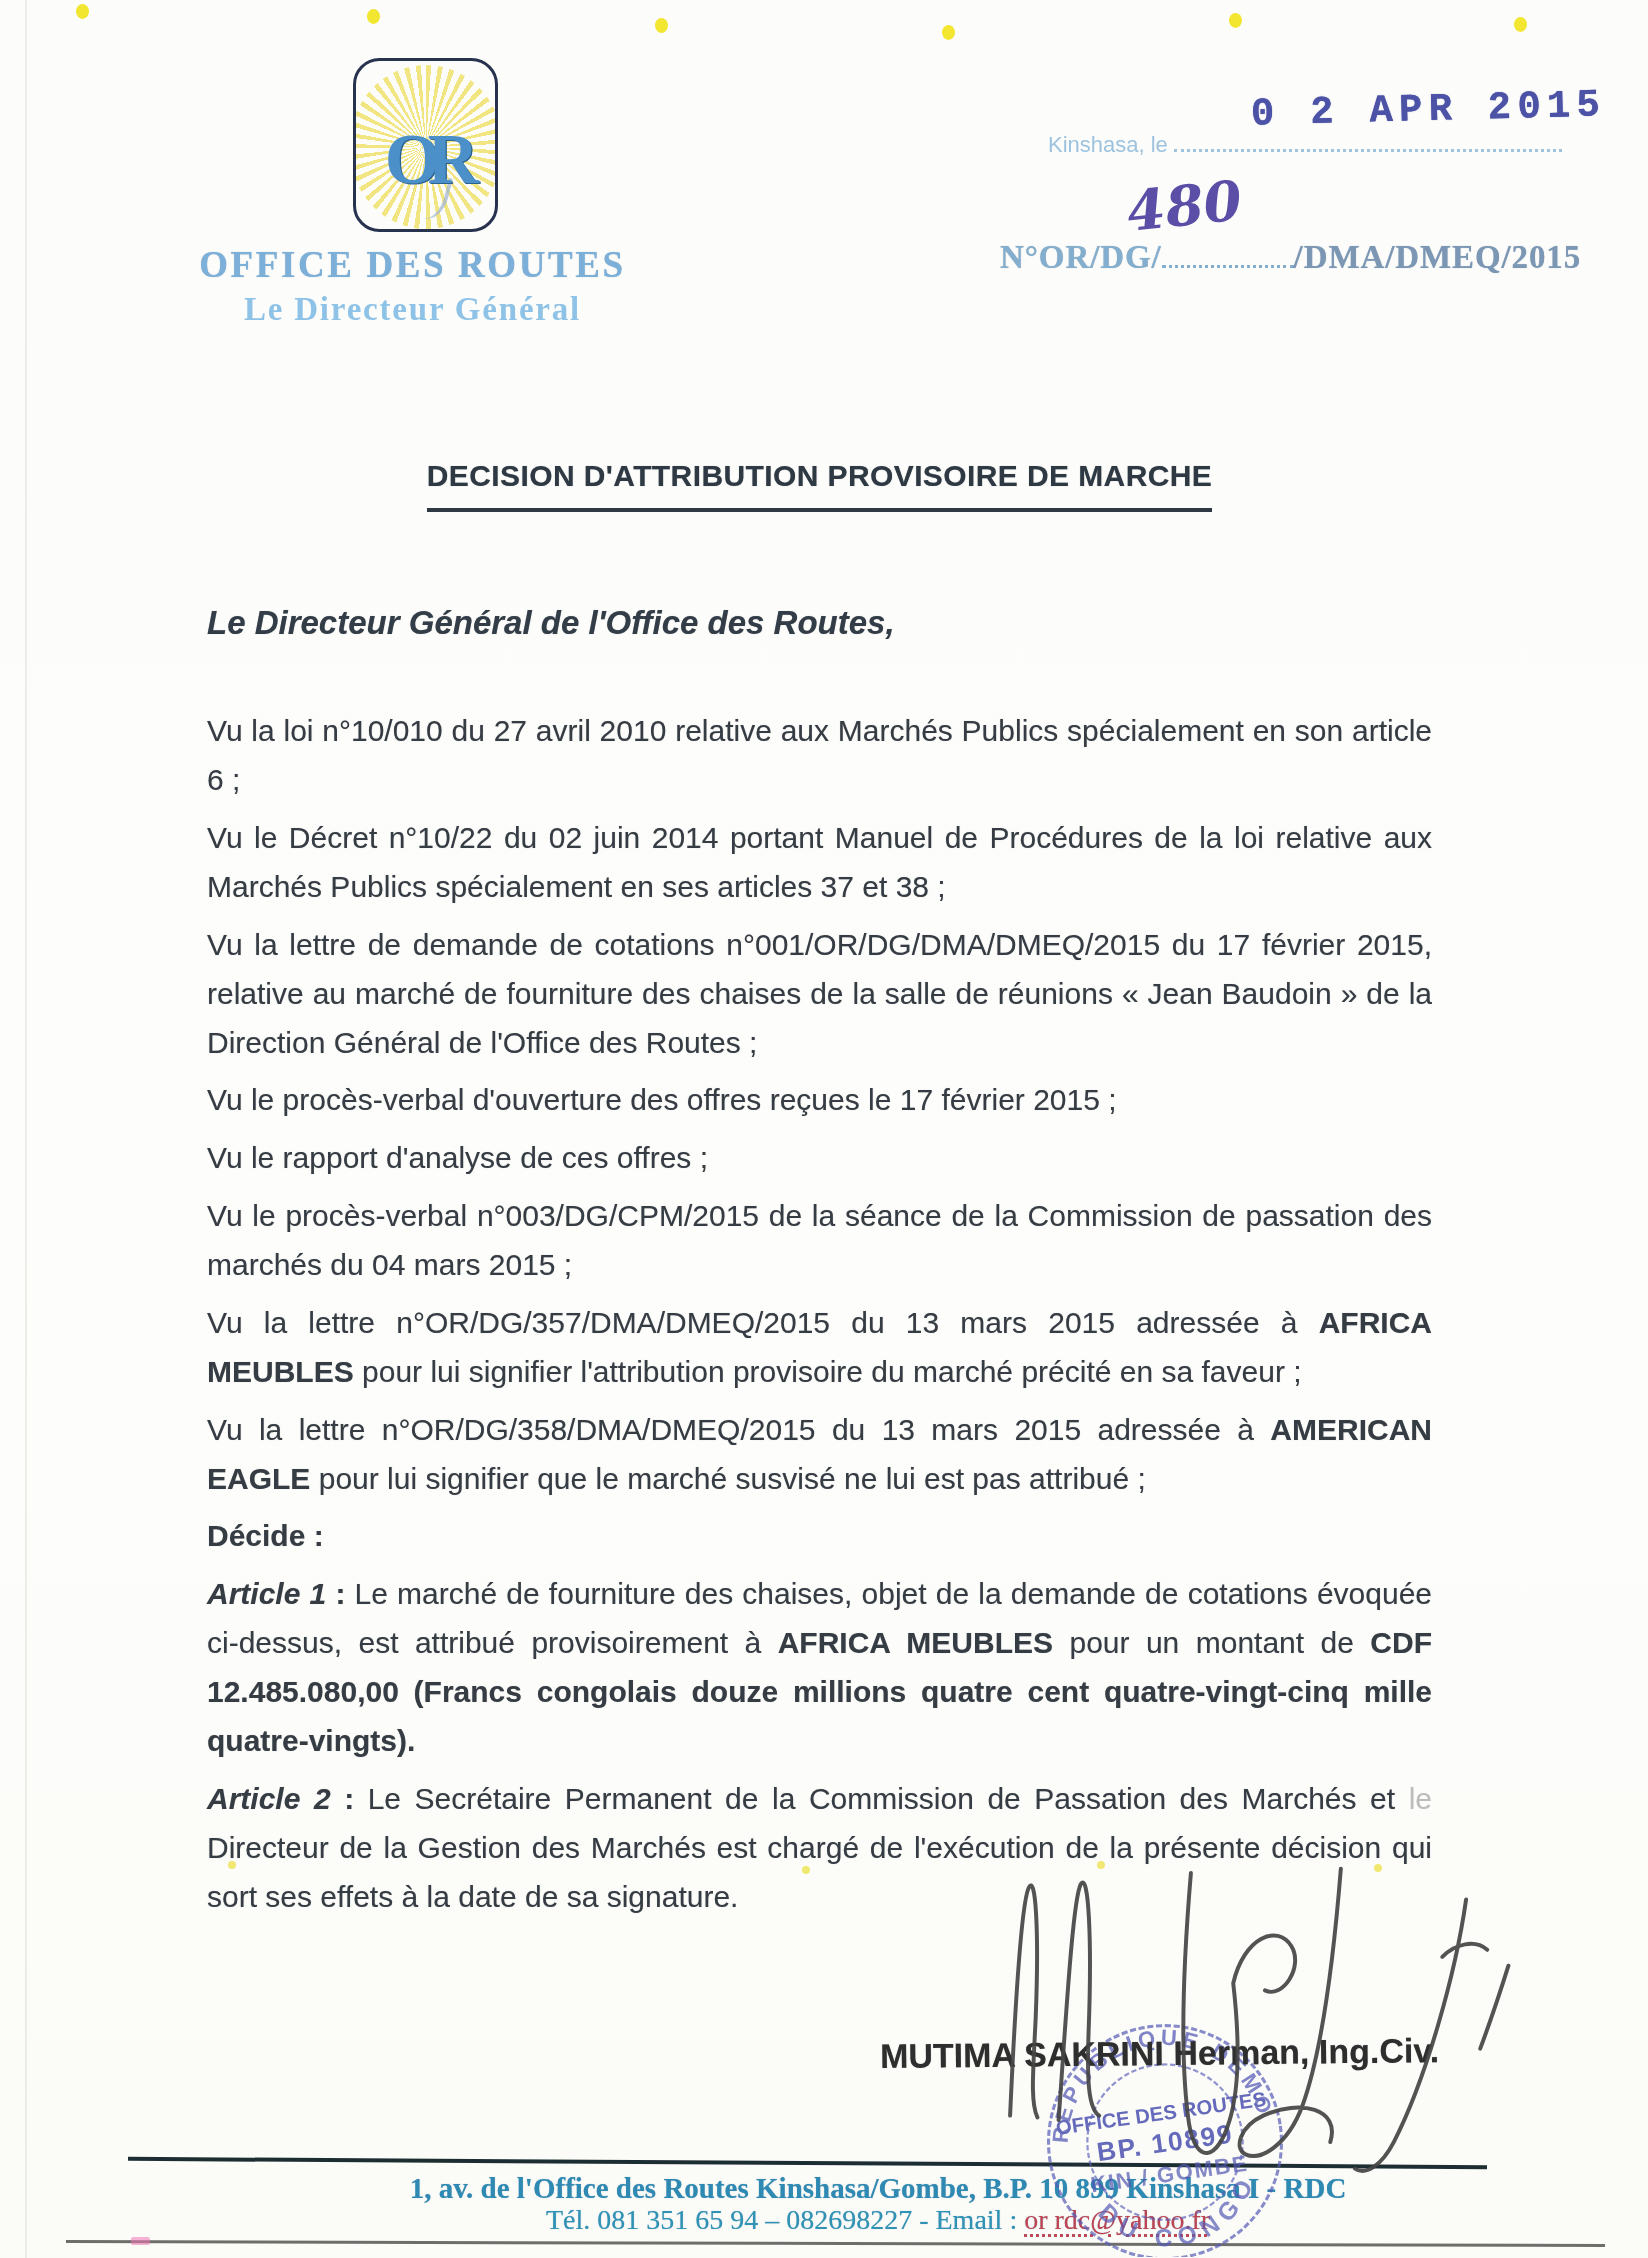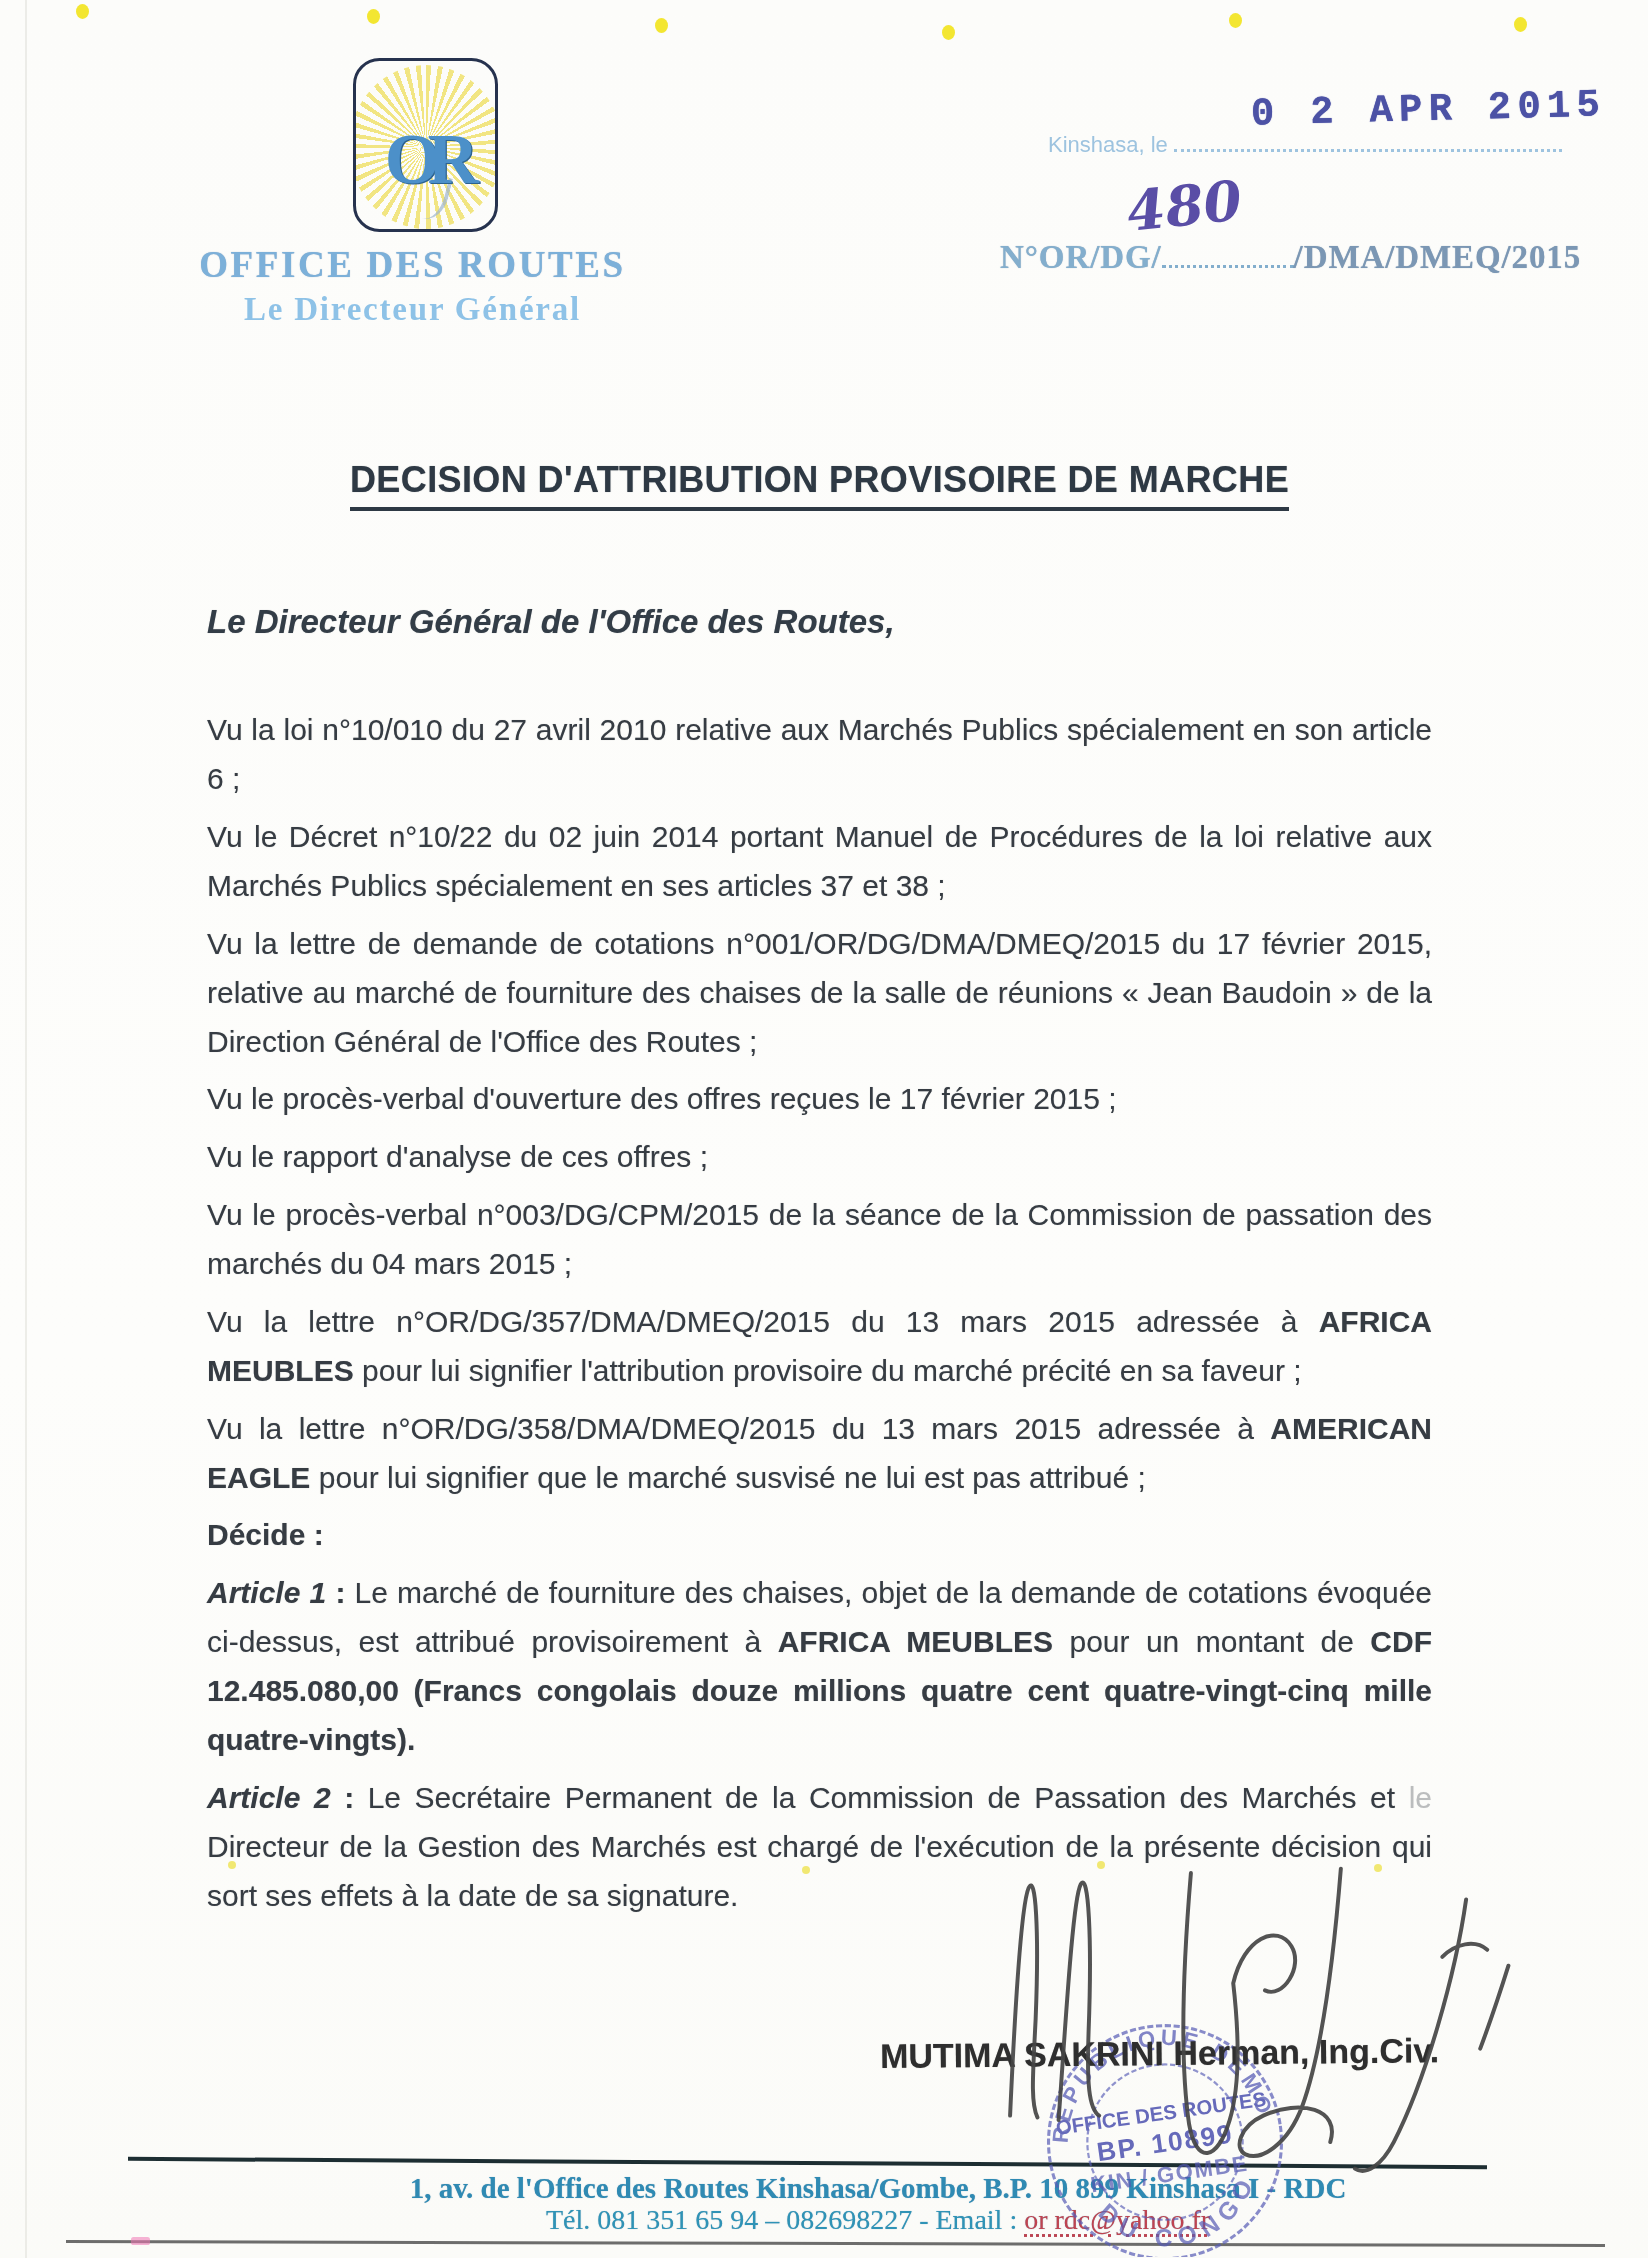--- a/index.html
+++ b/index.html
@@ -39,22 +39,22 @@
     text-shadow:0 0 0.9px #4c52a5;}
   #ref-line{position:absolute;left:1000px;top:239px;font-family:"Liberation Serif",serif;
     font-weight:700;font-size:33px;color:#83aecd;letter-spacing:0.9px;text-shadow:0 0 0.9px rgba(90,120,150,.6);}
   #ref-dots{display:inline-block;width:132px;height:25px;border-bottom:3.5px dotted #83aecd;}
   #ref-suffix{color:#7b97b4;}
   #ref-number{position:absolute;left:1127px;top:173px;font-family:"DejaVu Serif",serif;
     font-style:italic;font-size:55px;font-weight:700;color:#5a4ea6;transform:rotate(-6deg);}
   
   #content{position:absolute;left:207px;top:459px;width:1225px;}
   #doc-title{text-align:center;margin-bottom:92px;}
-  #doc-title span{display:inline-block;font-weight:700;font-size:36px;letter-spacing:0.4px;
-    color:#2e3944;border-bottom:4.4px solid #2e3944;padding-bottom:6px;
+  #doc-title span{display:inline-block;font-weight:700;font-size:30px;letter-spacing:0.4px;
+    color:#2e3944;border-bottom:4.4px solid #2e3944;padding-bottom:15px;
     text-shadow:0 0 0.9px rgba(40,50,60,.5);}
   #salutation{font-weight:700;font-style:italic;font-size:33px;color:#333d47;margin-bottom:64px;
     text-shadow:0 0 0.9px rgba(40,50,60,.4);}
   .para{font-size:30px;line-height:49px;text-align:justify;margin:0 0 8.8px 0;color:#363c43;
     text-shadow:0 0 0.9px rgba(50,55,60,.35);}
   .b{font-weight:700;}
   .bi{font-weight:700;font-style:italic;}
   .faint{opacity:.32;}
   
   #sig-name{position:absolute;left:880px;top:2034px;width:582px;font-weight:700;font-size:34px;

